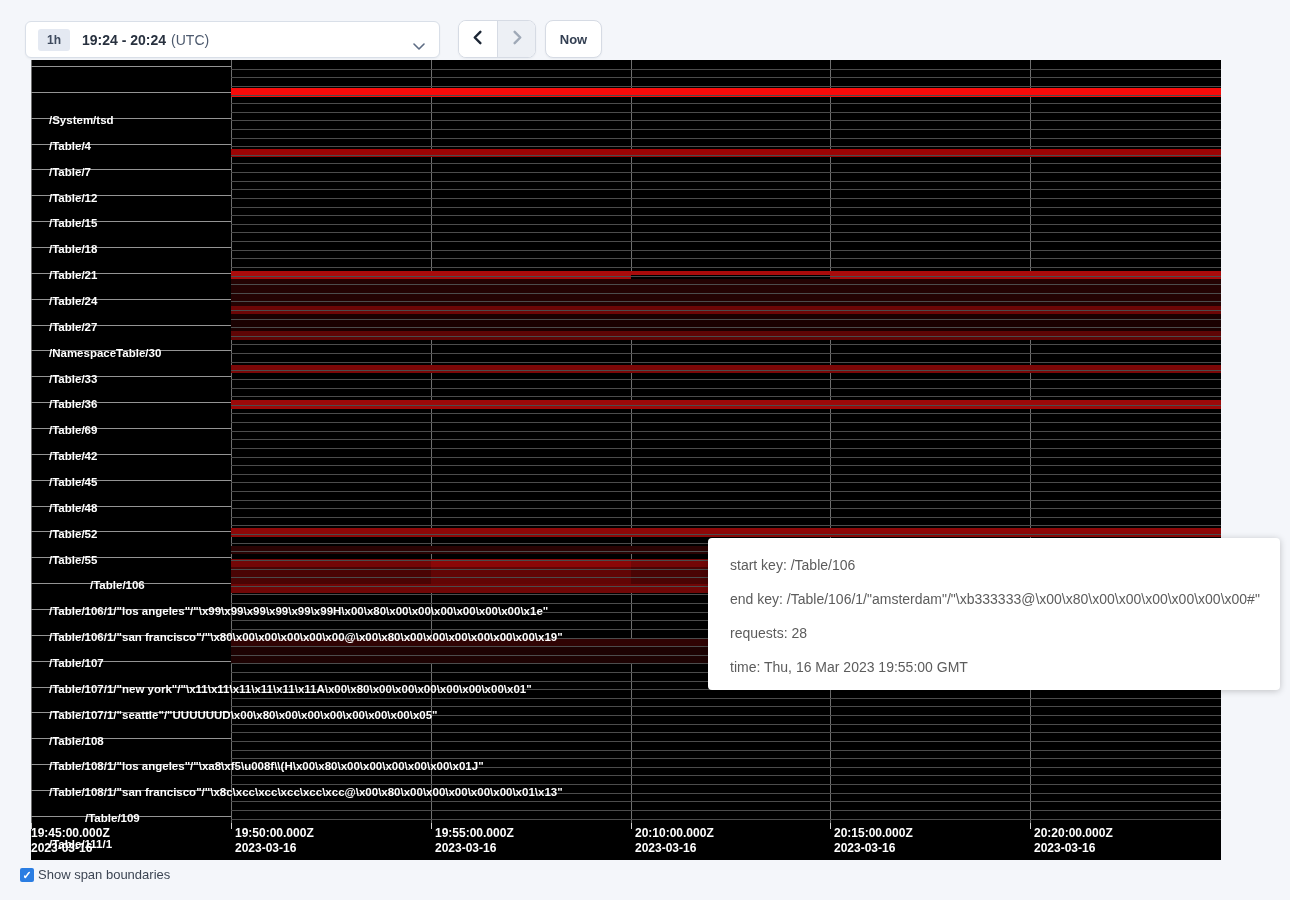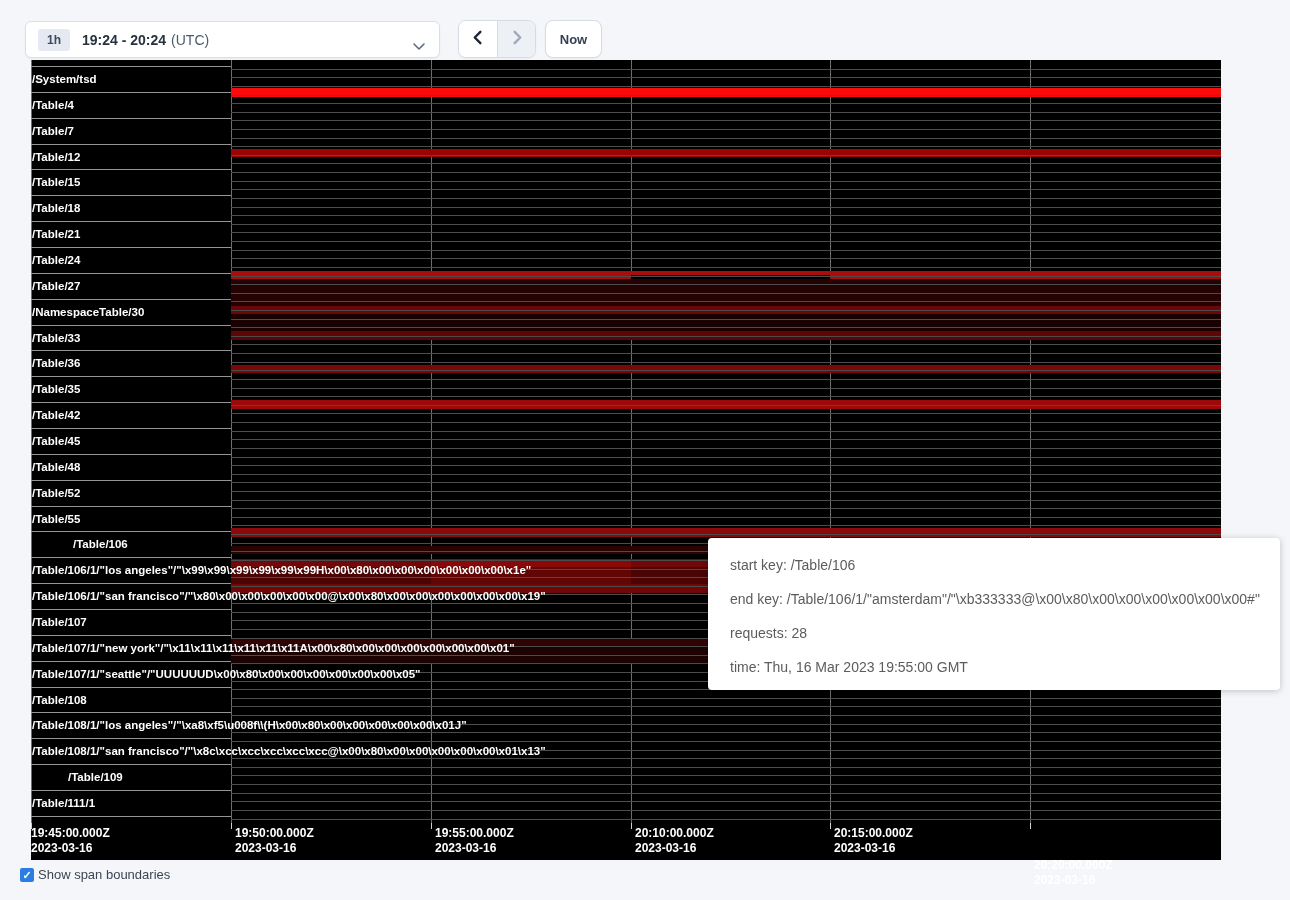--- a/index.html
+++ b/index.html
@@ -30,22 +30,22 @@
     box-shadow:0 1px 2px rgba(20,30,50,.05);
     font-family:"Liberation Sans", sans-serif; }
 
   
   .heatmap { position:absolute; left:31px; top:60px; width:1190px; height:800px;
     background:#000; }
   .band      { position:absolute; z-index:2; }
   .hline     { position:absolute; left:200px; width:990px; height:1px; background:#4c4c4c; z-index:3; }
   .vline     { position:absolute; top:0; width:1px; height:763px; background:#6e6e6e; z-index:1; }
   .rowline   { position:absolute; left:0; width:200px; height:1px; background:#949494; z-index:4; }
-  .rowlabel  { position:absolute; left:1px; color:#fff; font-size:11.5px; font-weight:700;
-               white-space:nowrap; line-height:12px; z-index:6; letter-spacing:0; }
+  .rowlabel  { position:absolute; left:18px; color:#fff; font-size:11.5px; font-weight:700;
+               white-space:nowrap; line-height:12px; z-index:6; letter-spacing:0;margin-top:41px; }
   .axis-tick  { position:absolute; top:763px; width:1px; height:6px; background:#cfcfcf; }
   .axis-label { position:absolute; top:766px; color:#fff; font-size:12px; font-weight:700;
                 line-height:15px; white-space:nowrap; z-index:6; }
 
   
   .tooltip { position:absolute; left:708px; top:538px; width:572px; height:152px;
     background:#fff; border-radius:4px; box-shadow:0 1px 7px rgba(0,0,0,.22);
     padding:17px 0 0 22px; box-sizing:border-box; z-index:10; }
   .tooltip-line { margin:0 0 13px 0; font-size:14px; color:#5c5c5c; line-height:21px;
     white-space:nowrap; overflow:hidden; }
@@ -247,21 +247,21 @@
         <div class="rowlabel" style="top: 64.6px;">/Table/7</div>
         <div class="rowlabel" style="top: 90.5px;">/Table/12</div>
         <div class="rowlabel" style="top: 116.4px;">/Table/15</div>
         <div class="rowlabel" style="top: 142.2px;">/Table/18</div>
         <div class="rowlabel" style="top: 168.1px;">/Table/21</div>
         <div class="rowlabel" style="top: 193.9px;">/Table/24</div>
         <div class="rowlabel" style="top: 219.8px;">/Table/27</div>
         <div class="rowlabel" style="top: 245.6px;">/NamespaceTable/30</div>
         <div class="rowlabel" style="top: 271.5px;">/Table/33</div>
         <div class="rowlabel" style="top: 297.4px;">/Table/36</div>
-        <div class="rowlabel" style="top: 323.2px;">/Table/35</div>
+        <div class="rowlabel" style="top: 323.2px;">/Table/69</div>
         <div class="rowlabel" style="top: 349.1px;">/Table/42</div>
         <div class="rowlabel" style="top: 374.9px;">/Table/45</div>
         <div class="rowlabel" style="top: 400.8px;">/Table/48</div>
         <div class="rowlabel" style="top: 426.6px;">/Table/52</div>
         <div class="rowlabel" style="top: 452.5px;">/Table/55</div>
         <div class="rowlabel" style="top: 478.4px; padding-left: 41px;">/Table/106</div>
         <div class="rowlabel" style="top: 504.2px;">/Table/106/1/"los angeles"/"\x99\x99\x99\x99\x99\x99H\x00\x80\x00\x00\x00\x00\x00\x00\x1e"</div>
         <div class="rowlabel" style="top: 530.1px;">/Table/106/1/"san francisco"/"\x80\x00\x00\x00\x00\x00@\x00\x80\x00\x00\x00\x00\x00\x00\x19"</div>
         <div class="rowlabel" style="top: 555.9px;">/Table/107</div>
         <div class="rowlabel" style="top: 581.8px;">/Table/107/1/"new york"/"\x11\x11\x11\x11\x11\x11A\x00\x80\x00\x00\x00\x00\x00\x00\x01"</div>
@@ -292,21 +292,21 @@
         <div class="axis-label" style="left: 604px;">
           <div>20:10:00.000Z</div>
           <div>2023-03-16</div>
         </div>
         <div class="axis-tick" style="left: 799px;"></div>
         <div class="axis-label" style="left: 803px;">
           <div>20:15:00.000Z</div>
           <div>2023-03-16</div>
         </div>
         <div class="axis-tick" style="left: 999px;"></div>
-        <div class="axis-label" style="left: 1003px; margin-top: 32px;">
+        <div class="axis-label" style="left: 1003px;">
           <div>20:20:00.000Z</div>
           <div>2023-03-16</div>
         </div>
       </div>
   </div>
 
   <div class="tooltip">
     <p class="tooltip-line">start key: /Table/106</p>
     <p class="tooltip-line">end key: /Table/106/1/"amsterdam"/"\xb333333@\x00\x80\x00\x00\x00\x00\x00\x00#"</p>
     <p class="tooltip-line">requests: 28</p>

